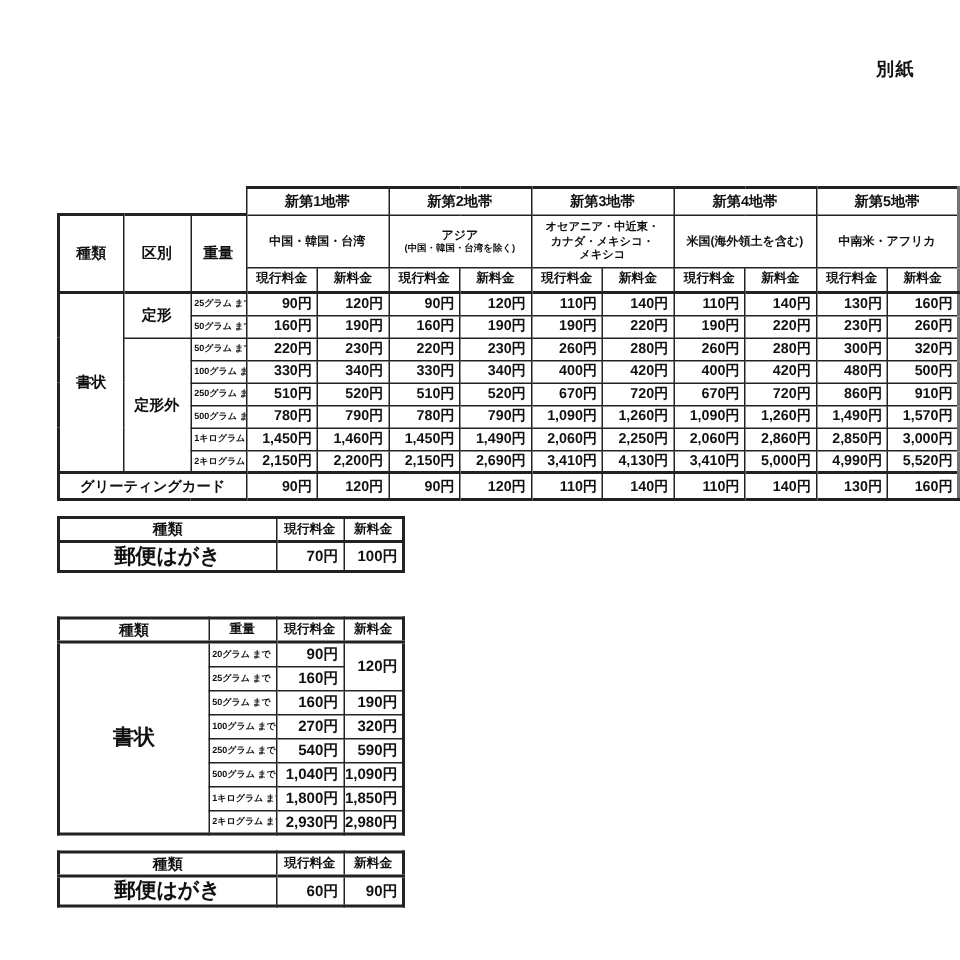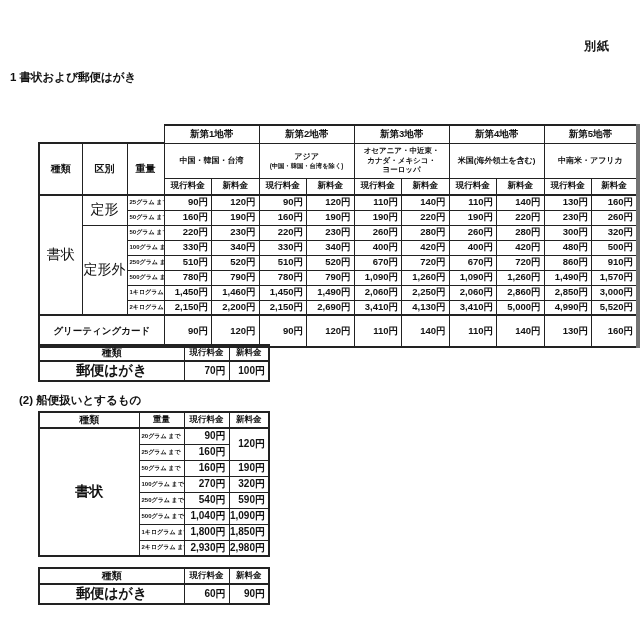--- a/index.html
+++ b/index.html
@@ -21,26 +21,26 @@
   #airmail-table tr.rowA { height:18px; }
   #airmail-table tr.rowA td.zone { border-top:2px solid #222; font-size:9.5px; font-weight:bold; }
   #airmail-table tr.rowB { height:35px; }
   #airmail-table tr.rowC { height:17px; }
   #airmail-table .lhead { border-top:2px solid #222; border-bottom:2px solid #222; font-size:10px; font-weight:bold; }
   #airmail-table .region { font-size:8px; font-weight:bold; line-height:1.25; }
   #airmail-table .region .sm { font-size:6.3px; }
   #airmail-table .region .r3line { font-size:7.5px;text-align:center; }
   #airmail-table .fee { font-size:8.5px; font-weight:bold; border-bottom:2px solid #222; }
   #airmail-table tbody tr { height:15px; }
-  #airmail-table .lcell { font-size:14px; font-weight:normal; }
+  #airmail-table .lcell { font-size:10px; font-weight:bold; }
   #airmail-table .wt { font-size:6px; text-align:left; padding-left:2px; white-space:nowrap; font-weight:bold; }
   #airmail-table td.price { font-size:9.5px; font-weight:bold; text-align:right; padding-right:3px; white-space:nowrap; }
   #airmail-table .edge-l { border-left:2px solid #222; }
-  #airmail-table tr > td:last-child { border-right:6px solid #737373; }
-  #airmail-table tr.greeting td { border-top:2px solid #222; border-bottom:2px solid #222; height:32px; }
+  #airmail-table tr > td:last-child { border-right:2px solid #737373; }
+  #airmail-table tr.greeting td { border-top:2px solid #222; border-bottom:2px solid #222; height:18px; }
   #airmail-table tr.greeting .gc { font-size:9.5px; font-weight:bold; }
 
   
   .small-table { position:absolute; left:38px; width:230px; border:2px solid #222; }
   .small-table td { text-align:center; vertical-align:middle; }
   .small-table thead td { font-size:8.5px; font-weight:bold; border-bottom:2px solid #222; }
   .small-table .type-head { font-size:10px; }
   .small-table td.price { font-size:10px; font-weight:bold; text-align:right; padding-right:3px; white-space:nowrap; }
   .small-table .lcell { font-size:14px; font-weight:bold; }
   .small-table .wt { font-size:6px; text-align:left; padding-left:2px; white-space:nowrap; font-weight:bold; }
@@ -56,21 +56,20 @@
   #postcard-sea { top:567px; }
   #postcard-sea thead tr { height:13px; }
   #postcard-sea tbody tr { height:16px; }
 </style>
 </head>
 <body>
 
 <div class="page">
 
   <div class="corner">別紙</div>
-  <div class="h-main">1  書状および郵便はがき</div>
 
   <table id="airmail-table">
     <colgroup>
       <col style="width:43px">
         <col style="width:45px">
         <col style="width:37px">
       <col style="width:47.5px">
         <col style="width:47.5px">
         <col style="width:47.5px">
         <col style="width:47.5px">
@@ -97,21 +96,21 @@
         <td class="region" colspan="2">
           <div>中国・韓国・台湾</div>
         </td>
         <td class="region" colspan="2">
           <div>アジア</div>
           <div class="sm">(中国・韓国・台湾を除く)</div>
         </td>
         <td class="region" colspan="2">
           <div class="r3line">オセアニア・中近東・</div>
           <div class="r3line">カナダ・メキシコ・</div>
-          <div class="r3line">ヨーロッパ</div>
+          <div class="r3line">メキシコ</div>
         </td>
         <td class="region" colspan="2">
           <div>米国(海外領土を含む)</div>
         </td>
         <td class="region" colspan="2">
           <div>中南米・アフリカ</div>
         </td>
       </tr>
       <tr class="rowC">
         <td class="fee">現行料金</td>
@@ -265,21 +264,20 @@
     </thead>
     <tbody>
       <tr>
         <td class="lcell">郵便はがき</td>
         <td class="price">70円</td>
         <td class="price">100円</td>
       </tr>
     </tbody>
   </table>
 
-  <div class="h-sub2">(2)  船便扱いとするもの</div>
 
   <table id="seamail-table" class="small-table">
     <colgroup>
         <col style="width:100px">
         <col style="width:45px">
         <col style="width:45px">
         <col style="width:40px">
       </colgroup>
     <thead>
       <tr>

